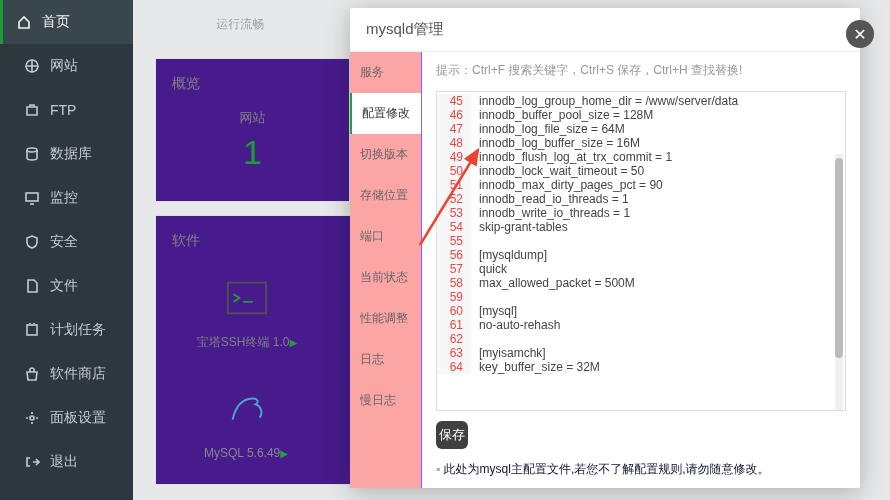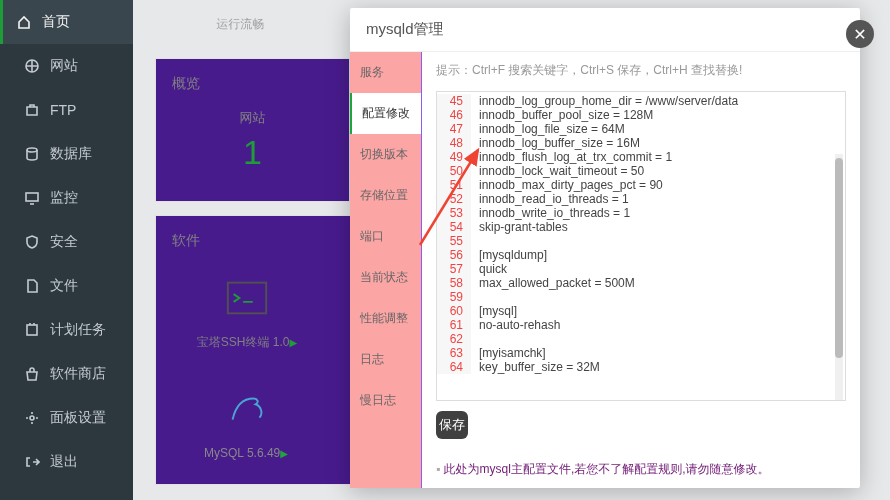--- a/index.html
+++ b/index.html
@@ -36,21 +36,21 @@
   .mtab{padding:12px 10px;font-size:12px;color:#666;cursor:pointer}
   .mtab.active{background:#fff;border-left:2px solid #20a53a;color:#333}
   .mright{flex:1;padding:10px 14px;display:flex;flex-direction:column}
   .hint{font-size:12px;color:#999;margin-bottom:12px}
   .editor{flex:1;border:1px solid #ddd;background:#fff;font-family:Consolas,monospace;font-size:12px;overflow:auto;position:relative}
   .editor-inner{padding:2px 0}
   .ln{display:flex}
   .gut{width:34px;text-align:right;padding-right:8px;color:#ef4444;user-select:none;background:#f7f7f7}
   .code{padding-left:8px;color:#444;white-space:pre}
   .save-btn{margin-top:10px;width:32px;height:28px;background:#404040;color:#fff;border:none;border-radius:6px;font-size:13px;cursor:pointer}
-  .note{font-size:12px;color:#701a75;margin-top:22px}
+  .note{font-size:12px;color:#0f172a;margin-top:12px}
   .note::before{content:"▪ ";color:#aaa}
   .arrow{position:absolute;left:400px;top:140px;pointer-events:none}
   .scrollbar-track{position:absolute;right:2px;top:62px;width:8px;height:320px;background:#f0f0f0}
   .scrollbar-thumb{position:absolute;right:2px;top:66px;width:8px;height:200px;background:#bbb;border-radius:4px}
 </style>
 </head>
 <body>
 
 <div class="sidebar">
     <div class="side-item active">

